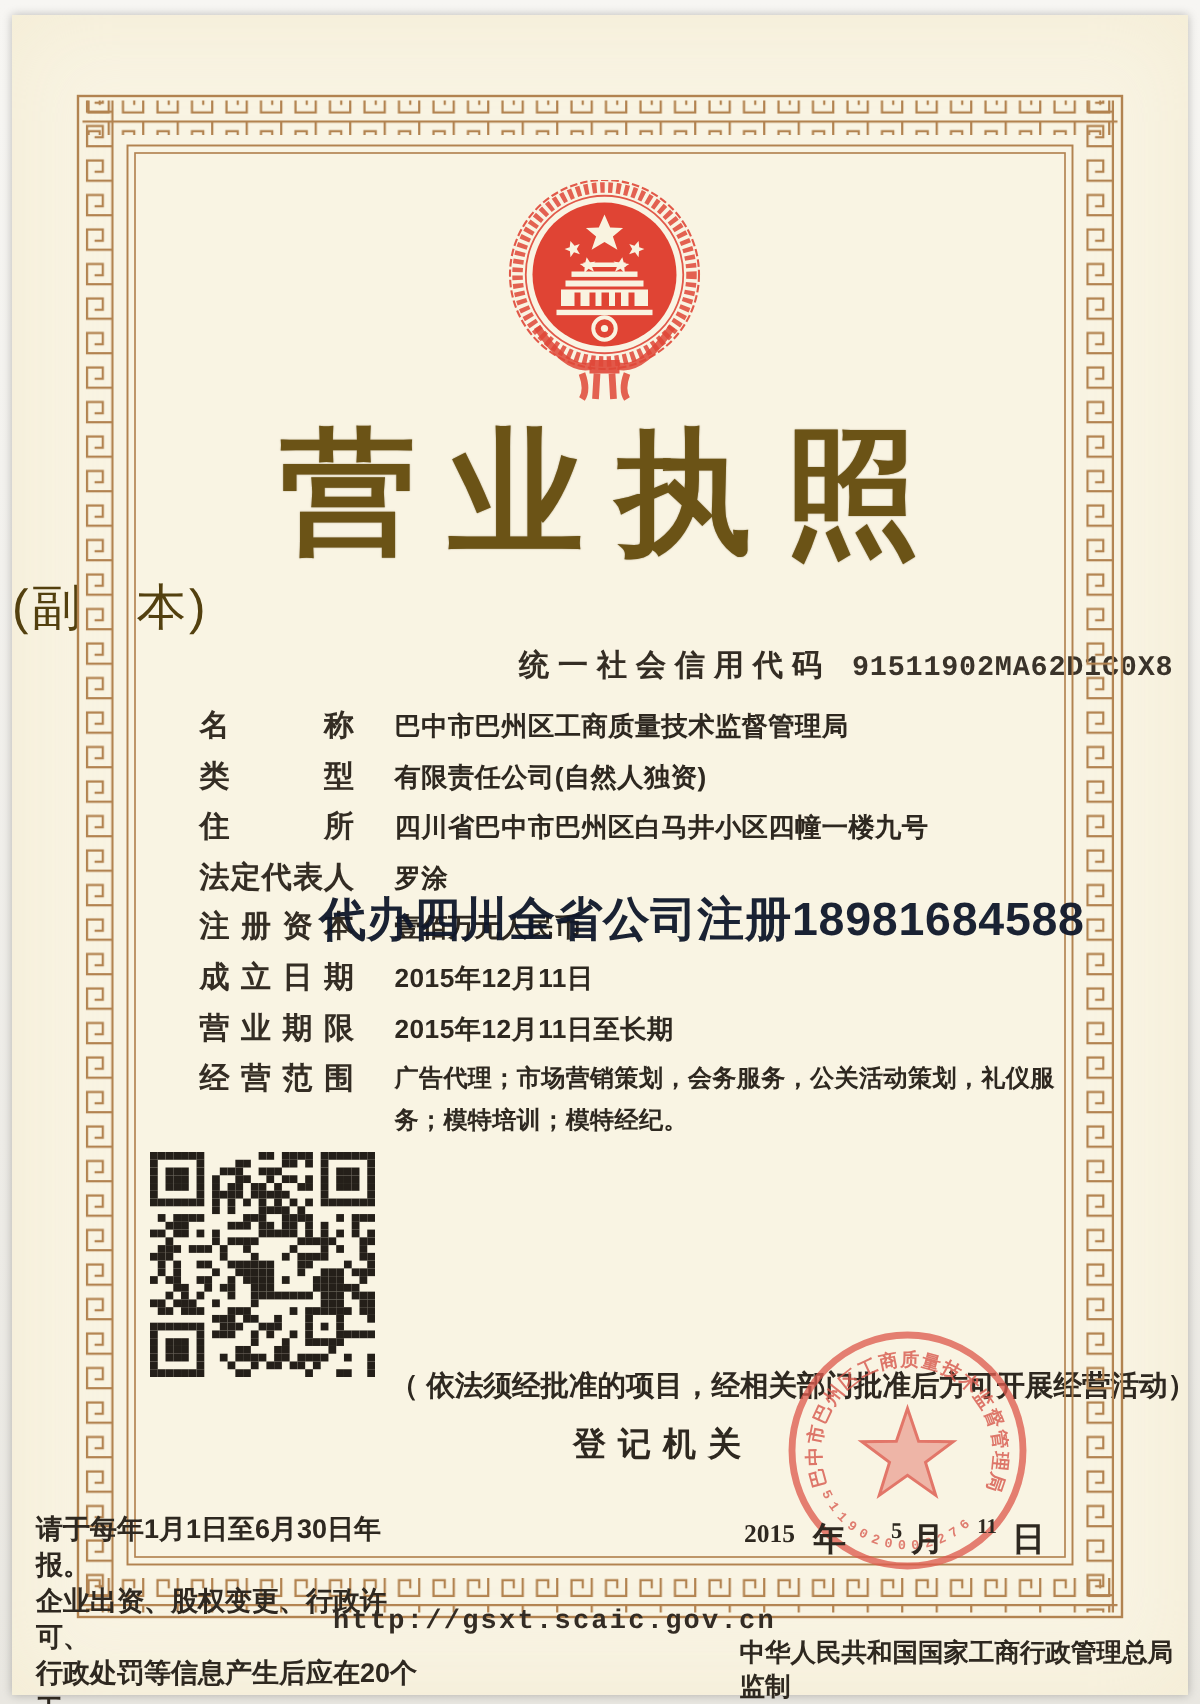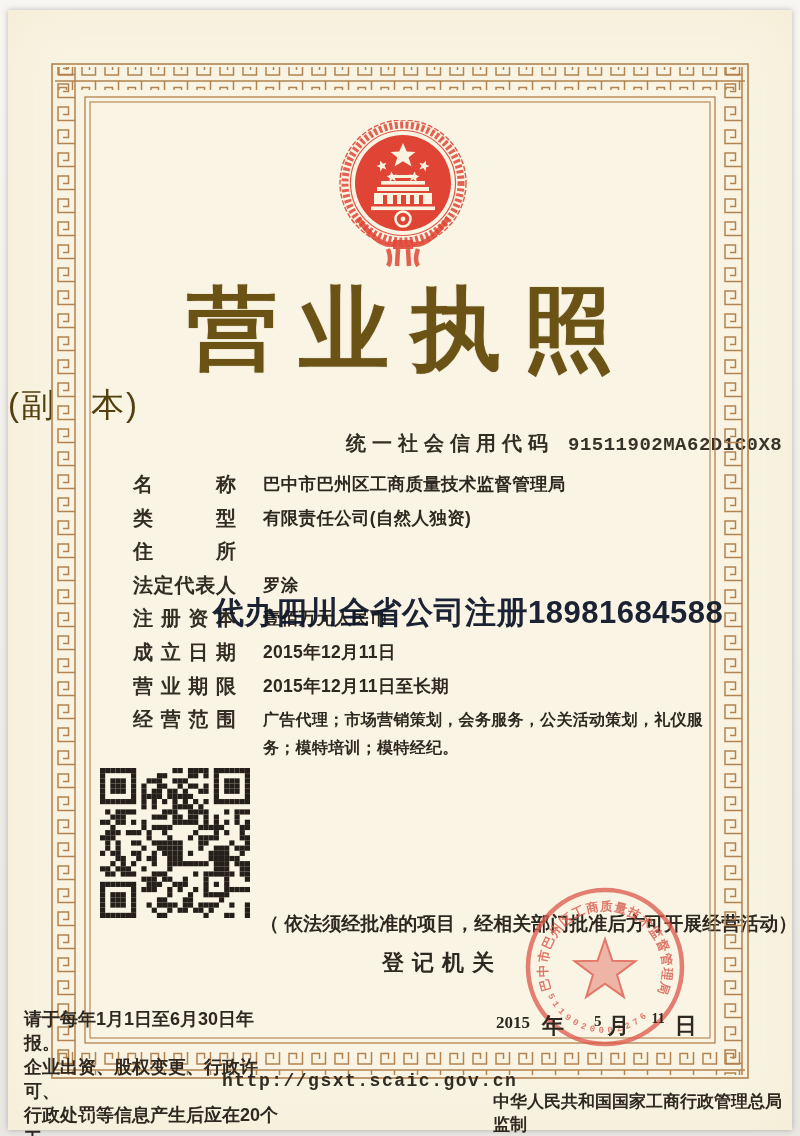--- a/index.html
+++ b/index.html
@@ -128,20 +128,21 @@
       <div class="frow">
         <span class="flabel">名称</span>
         <span class="fvalue">巴中市巴州区工商质量技术监督管理局</span>
       </div>
       <div class="frow">
         <span class="flabel">类型</span>
         <span class="fvalue">有限责任公司(自然人独资)</span>
       </div>
       <div class="frow">
         <span class="flabel">住所</span>
+        <span class="fvalue">四川省巴中市巴州区白马井小区四幢一楼九号</span>
       </div>
       <div class="frow">
         <span class="flabel">法定代表人</span>
         <span class="fvalue">罗涂</span>
       </div>
       <div class="frow">
         <span class="flabel">注册资本</span>
         <span class="fvalue">壹佰万元人民币</span>
       </div>
       <div class="frow">

